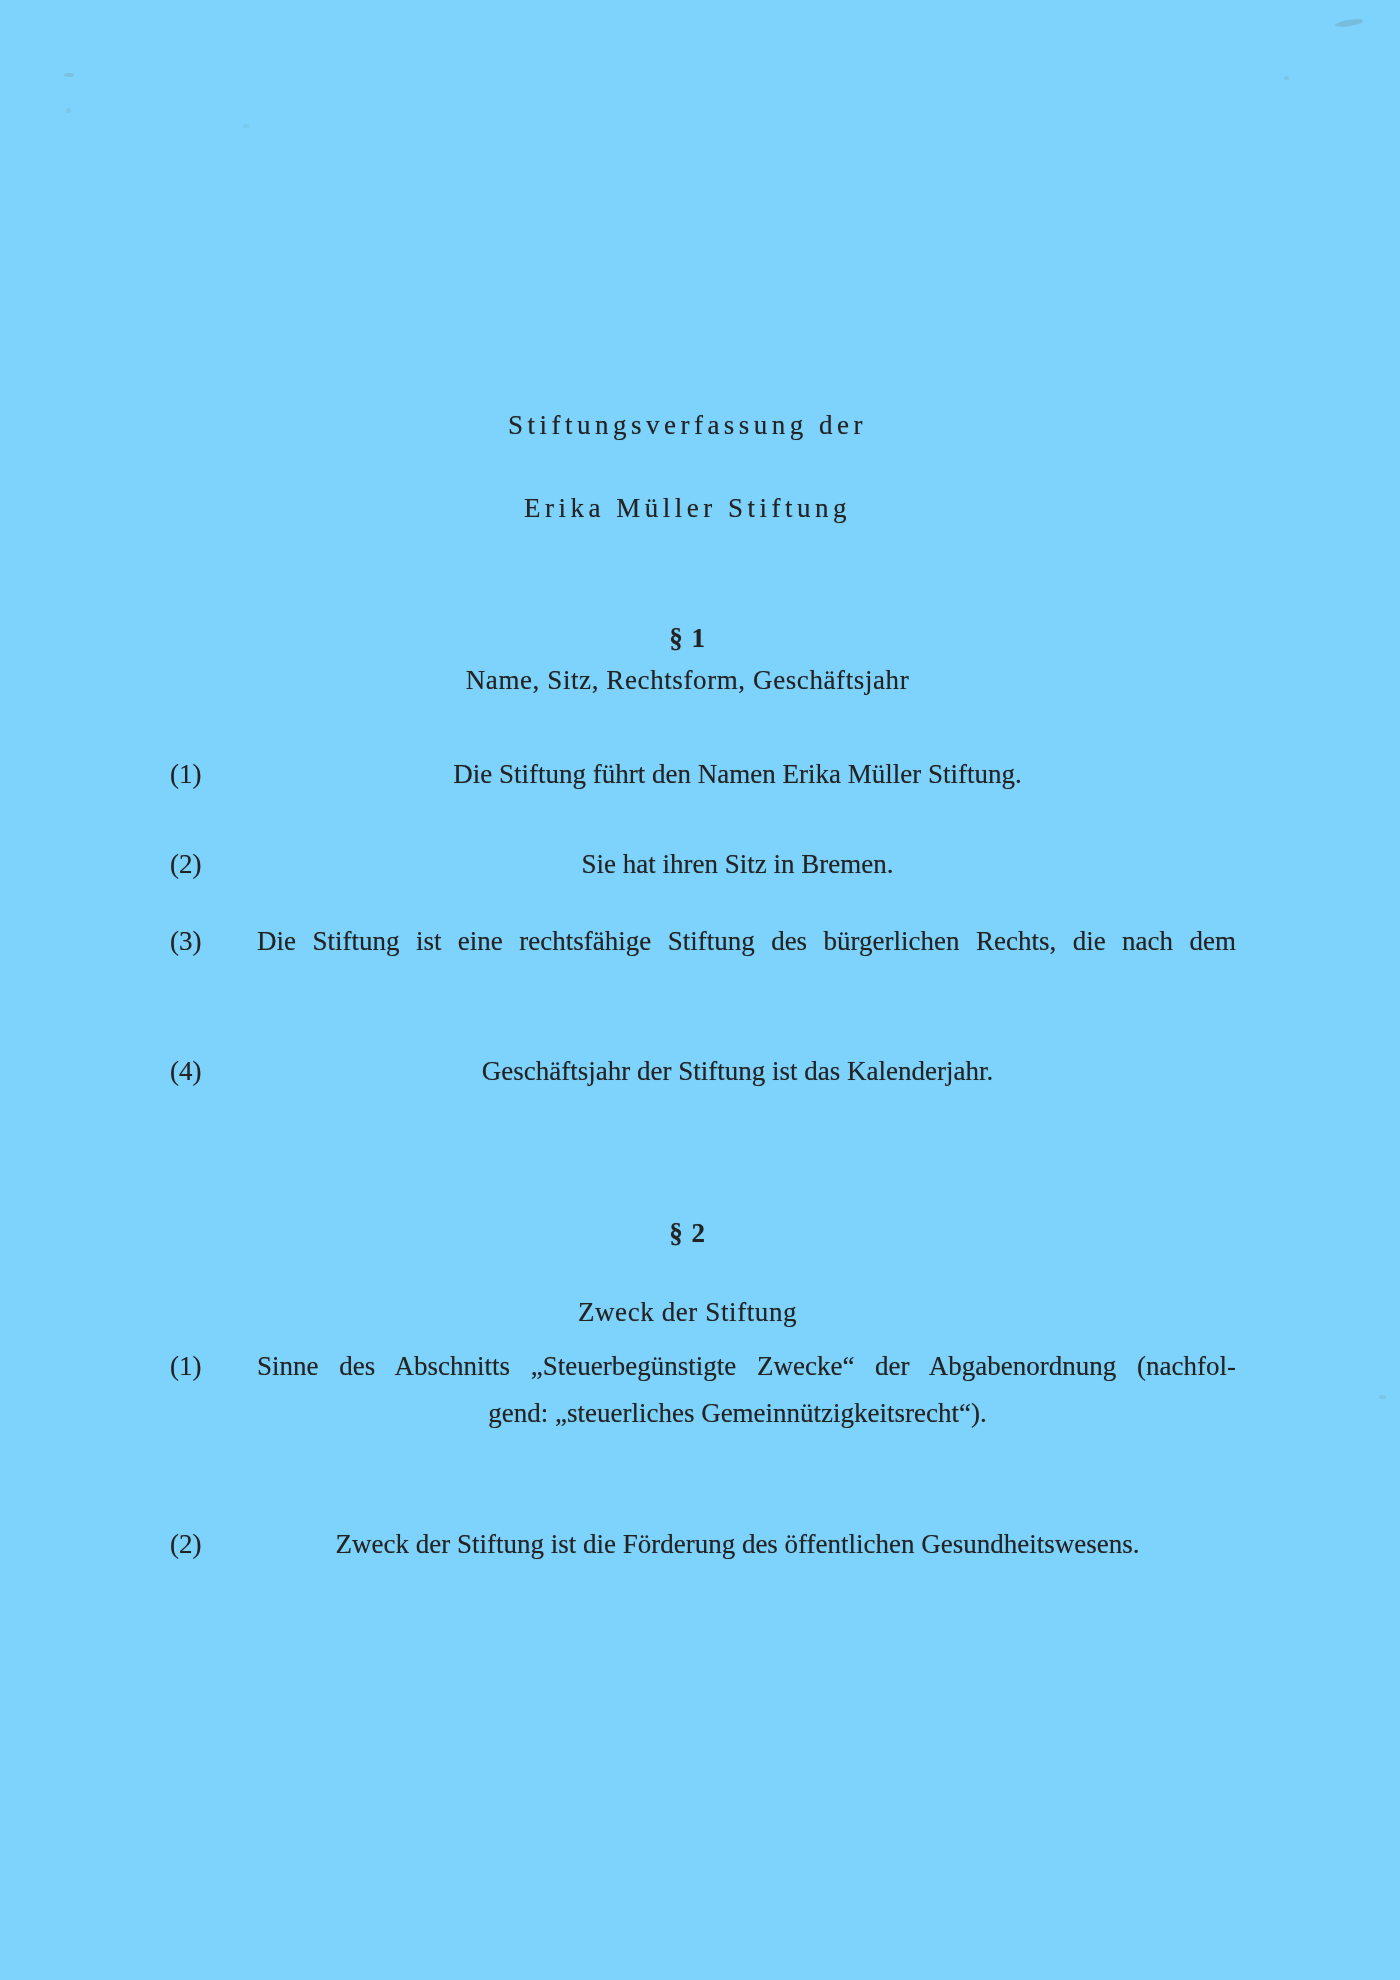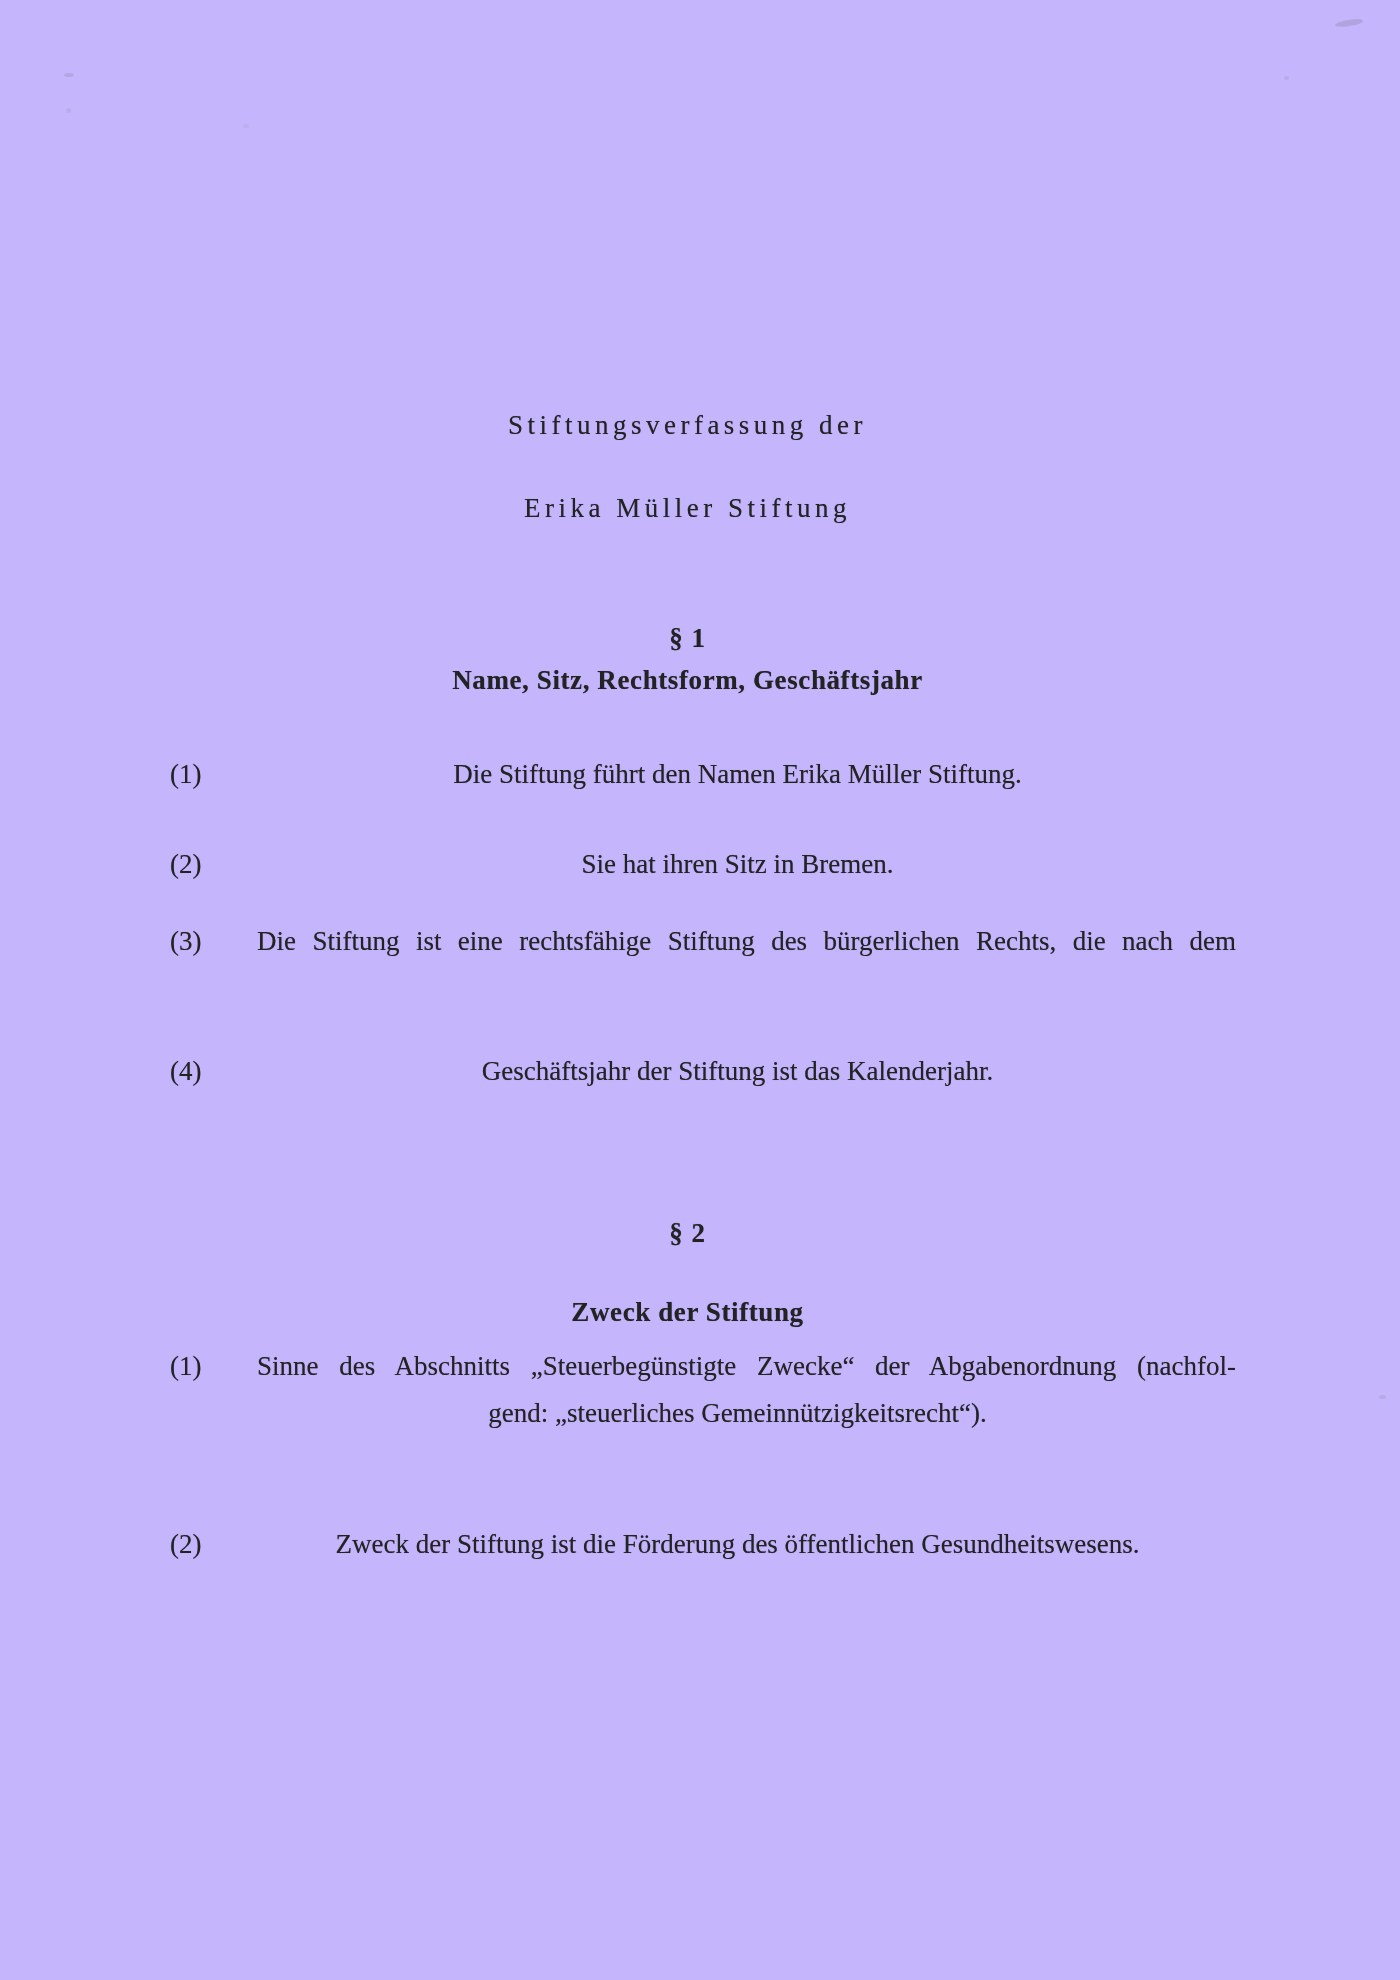--- a/index.html
+++ b/index.html
@@ -4,21 +4,21 @@
 <style>
   html, body {
     margin: 0;
     padding: 0;
     background: #ffffff;
   }
   .page {
     position: relative;
     width: 1400px;
     height: 1980px;
-    background: #c4b5fd;
+    background: #7dd3fc;
     overflow: hidden;
     font-family: "Liberation Serif", "DejaVu Serif", serif;
     color: #232323;
     text-shadow: 0 0 0.7px rgba(40,40,40,0.45);
   }
   .abs { position: absolute; }
   .center-band {
     position: absolute;
     left: 165px;
     width: 1045px;
@@ -32,21 +32,21 @@
     white-space: nowrap;
   }
   .para-marker {
     font-size: 27px;
     font-weight: 700;
     letter-spacing: 1px;
     line-height: 34px;
   }
   .para-heading {
     font-size: 27px;
-    font-weight: 700;
+    font-weight: 400;
     letter-spacing: 0.6px;
     line-height: 34px;
     white-space: nowrap;
   }
   .item {
     position: absolute;
     left: 170px;
     width: 1066px;
   }
   .item .num {

